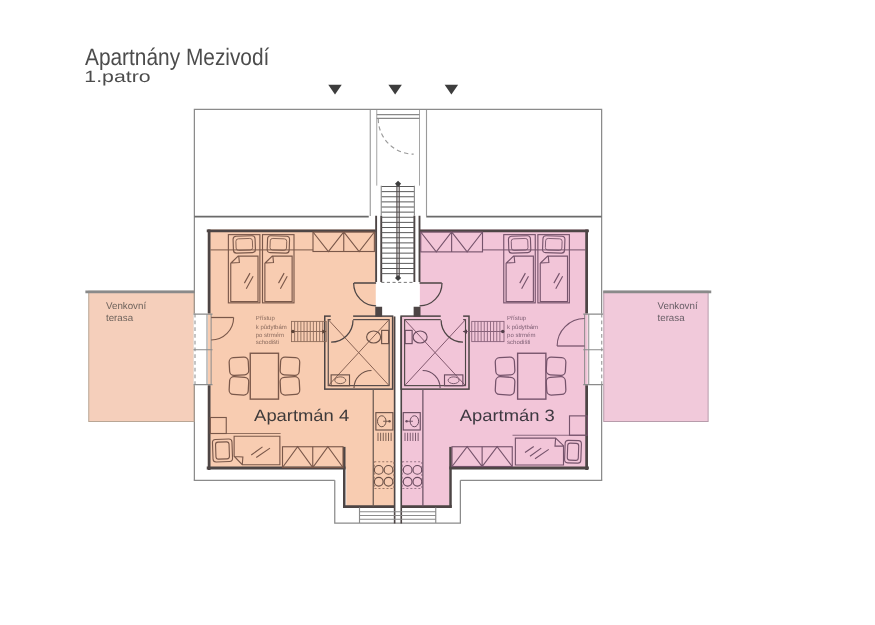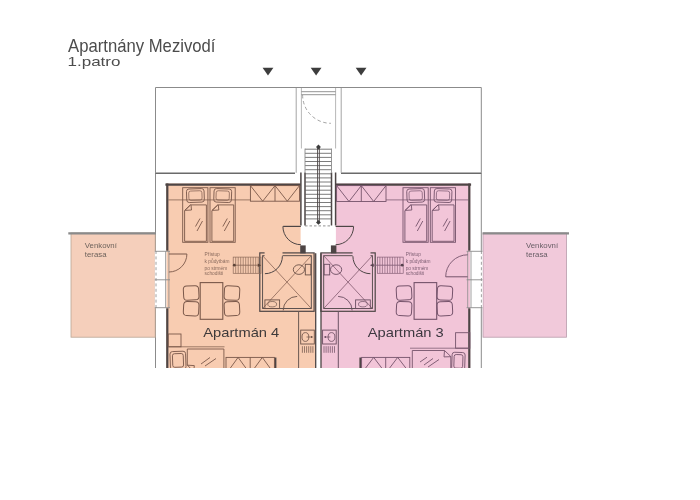--- a/index.html
+++ b/index.html
@@ -1,16 +1,16 @@
 <!DOCTYPE html>
 <html><head>
 <meta charset="utf-8">
 <style>
   html,body{margin:0;padding:0;background:#ffffff;}
-  .page{position:relative;width:700px;height:368px;background:#ffffff;overflow:hidden;
+  .page{position:relative;width:700px;height:500px;background:#ffffff;overflow:hidden;
         font-family:"Liberation Sans", sans-serif;}
   svg{position:absolute;left:0;top:0;}
 </style>
 </head>
 <body>
 <div class="page">
 <svg width="700" height="500" viewBox="0 0 700 500">
 
   <text x="68" y="52.4" font-size="19" textLength="147.5" lengthAdjust="spacingAndGlyphs" fill="#4c4c4c">Apartnány Mezivodí</text>
 

